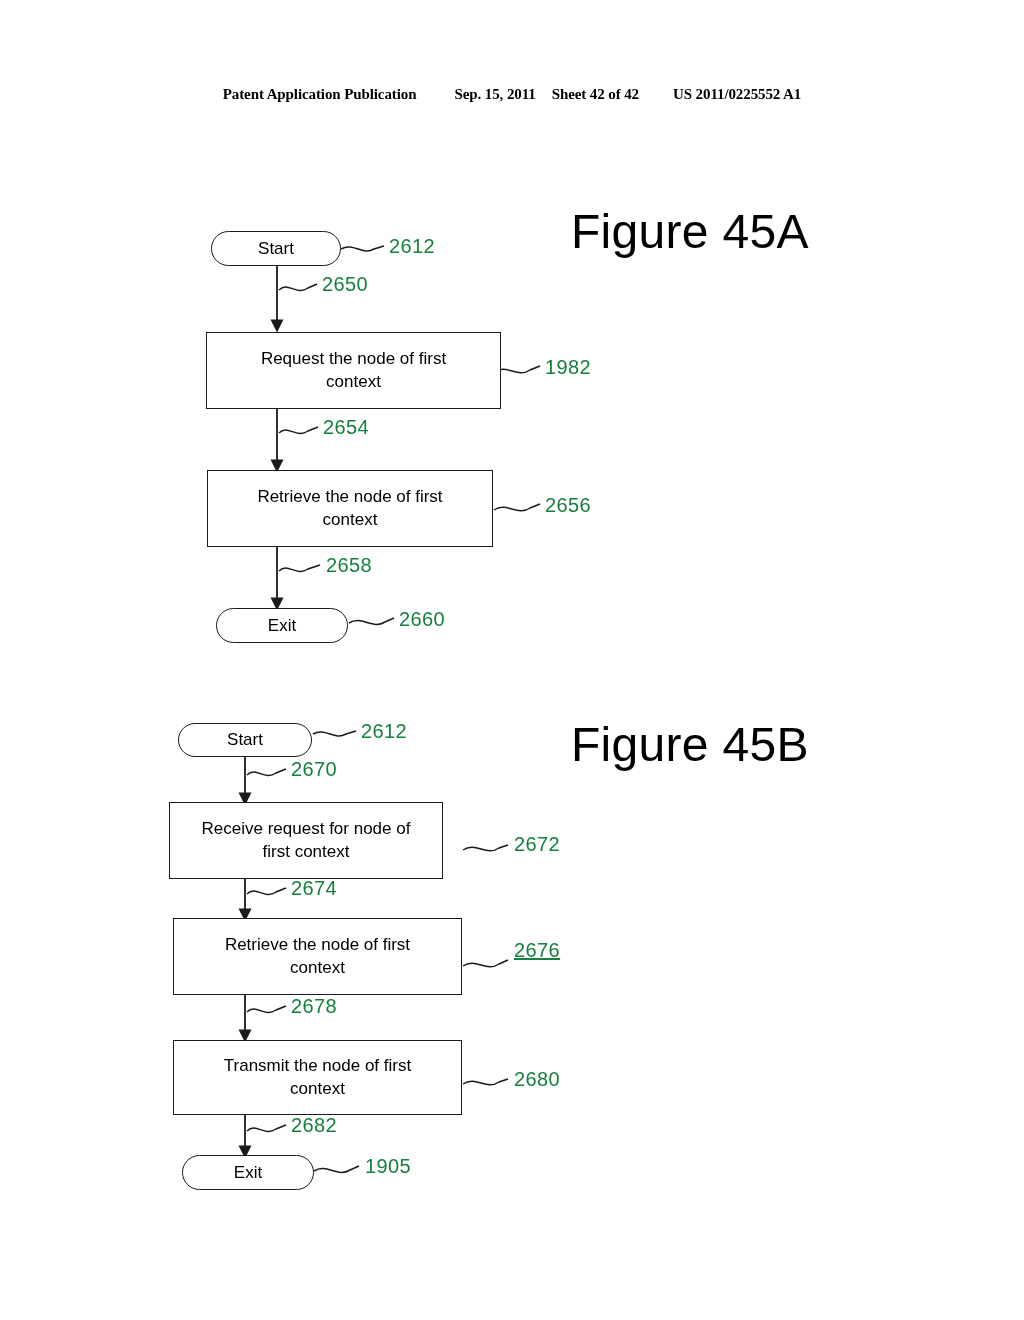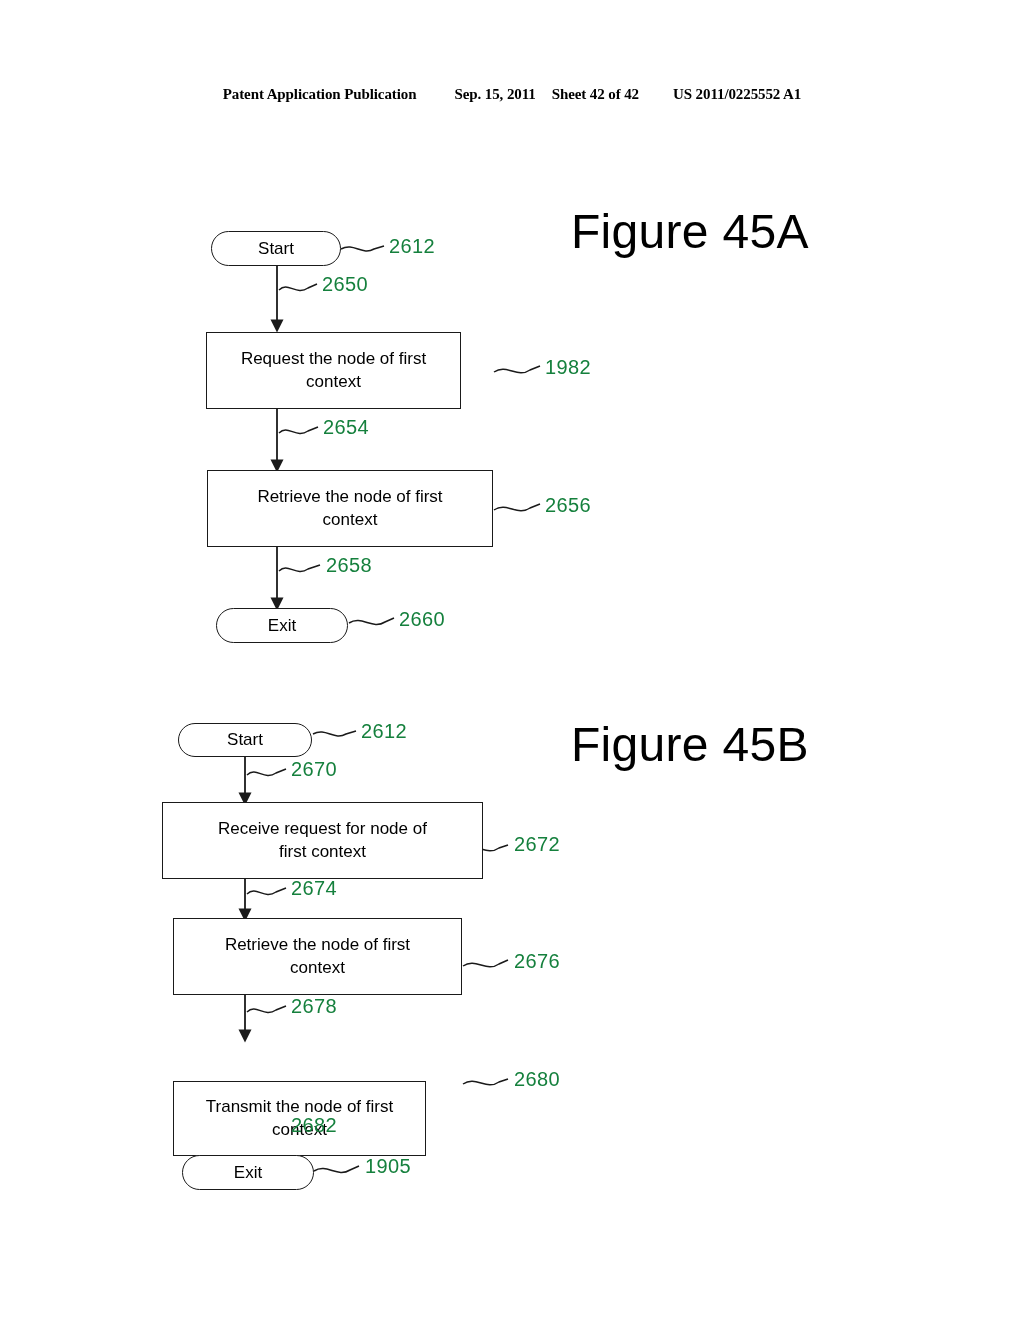--- a/index.html
+++ b/index.html
@@ -150,21 +150,21 @@
     <path class="lead" d="M341,69 C354,62 362,76 374,69 L384,66"></path>
     <path class="lead" d="M494,192 C507,183 517,199 530,190 L540,186"></path>
     <path class="lead" d="M494,330 C507,321 517,337 530,328 L540,324"></path>
     <path class="lead" d="M349,443 C362,435 372,450 385,442 L394,438"></path>
   </svg>
 
   <div class="term" style="left:211px; top:51px; width:130px; height:35px;">
     <span>Start</span>
   </div>
 
-  <div class="proc" style="left:206px; top:152px; width:255px; height:77px;">
+  <div class="proc" style="left:206px; top:152px; width:295px; height:77px;">
     <div>
       <span>Request the node of first</span>
       <span>context</span>
     </div>
   </div>
 
   <div class="proc" style="left:207px; top:290px; width:286px; height:77px;">
     <div>
       <span>Retrieve the node of first</span>
       <span>context</span>
@@ -212,48 +212,48 @@
     <path class="lead" d="M463,160 C476,151 486,167 499,158 L508,155"></path>
     <path class="lead" d="M463,276 C476,267 486,283 499,274 L508,270"></path>
     <path class="lead" d="M463,394 C476,385 486,401 499,392 L508,389"></path>
     <path class="lead" d="M314,481 C327,473 337,488 350,480 L359,476"></path>
   </svg>
 
   <div class="term" style="left:178px; top:33px; width:134px; height:34px;">
     <span>Start</span>
   </div>
 
-  <div class="proc" style="left:162px; top:112px; width:321px; height:77px;">
+  <div class="proc" style="left:169px; top:112px; width:274px; height:77px;">
     <div>
       <span>Receive request for node of</span>
       <span>first context</span>
     </div>
   </div>
 
   <div class="proc" style="left:173px; top:228px; width:289px; height:77px;">
     <div>
       <span>Retrieve the node of first</span>
       <span>context</span>
     </div>
   </div>
 
-  <div class="proc" style="left:173px; top:350px; width:253px; height:75px;margin-top:41px;">
+  <div class="proc" style="left:173px; top:350px; width:289px; height:75px;">
     <div>
       <span>Transmit the node of first</span>
       <span>context</span>
     </div>
   </div>
 
   <div class="term" style="left:182px; top:465px; width:132px; height:35px;">
     <span>Exit</span>
   </div>
 
   <div class="ref" style="left:361px; top:30px;">2612</div>
   <div class="ref" style="left:514px; top:143px;">2672</div>
-  <div class="ref" style="left:514px; top:260px;">2676</div>
+  <div class="ref" style="left:514px; top:249px;text-decoration:underline;">2676</div>
   <div class="ref" style="left:514px; top:378px;">2680</div>
   <div class="ref" style="left:365px; top:465px;">1905</div>
 
   <div class="ref" style="left:291px; top:68px;">2670</div>
   <div class="ref" style="left:291px; top:187px;">2674</div>
   <div class="ref" style="left:291px; top:305px;">2678</div>
   <div class="ref" style="left:291px; top:424px;">2682</div>
 </div>
 
 </body></html>

